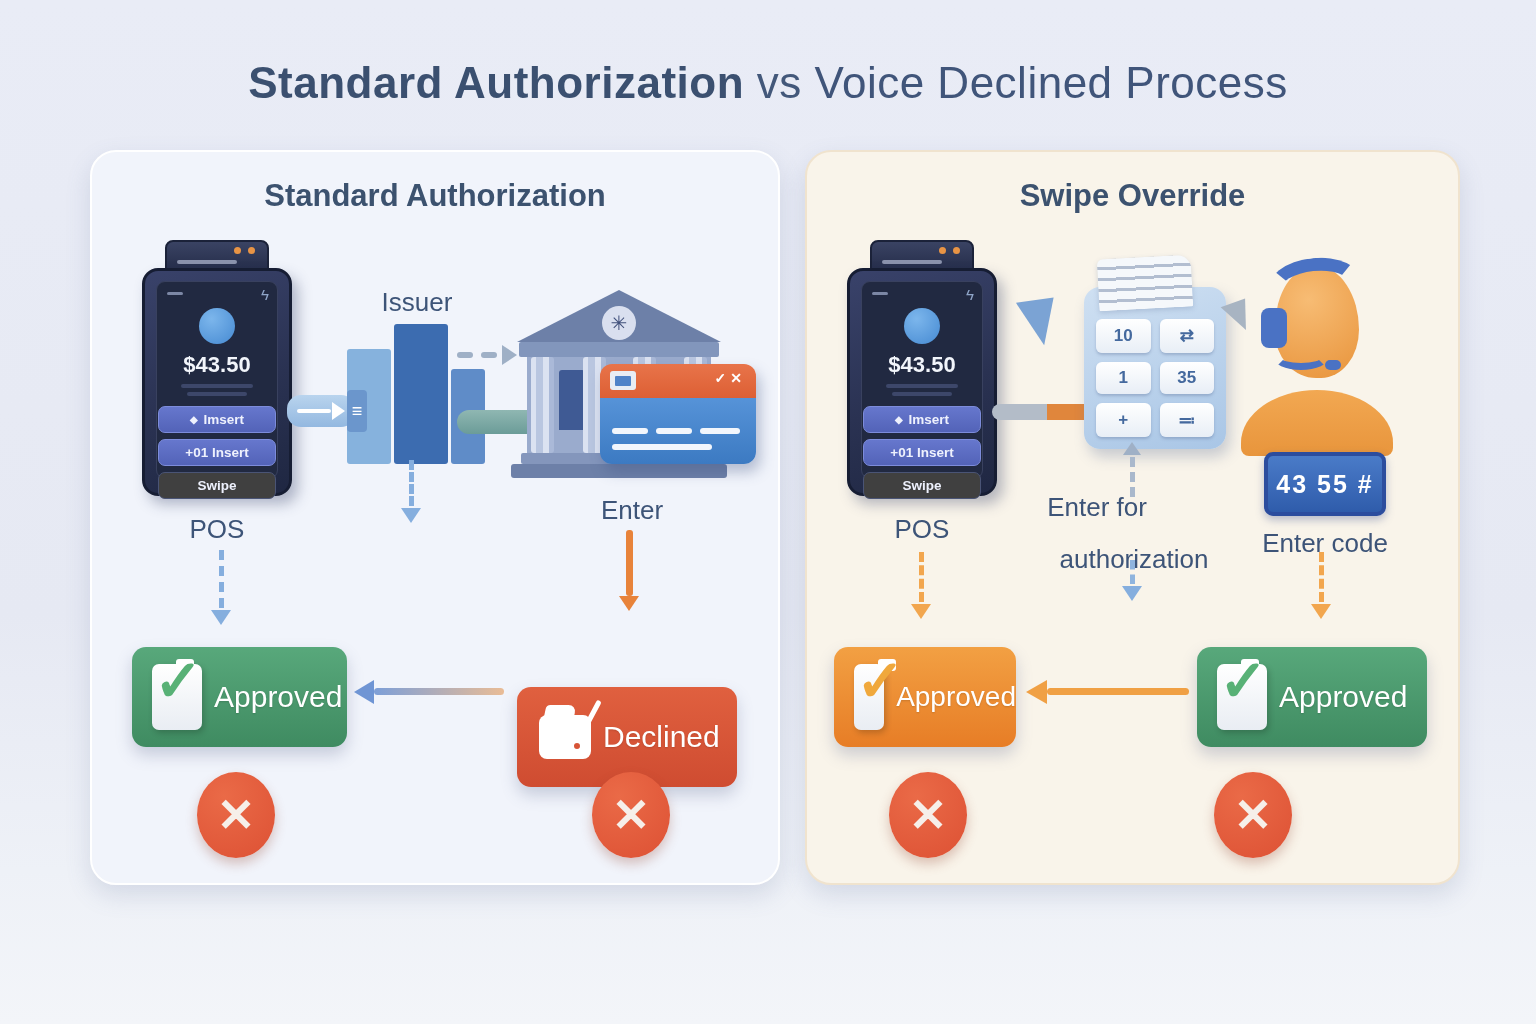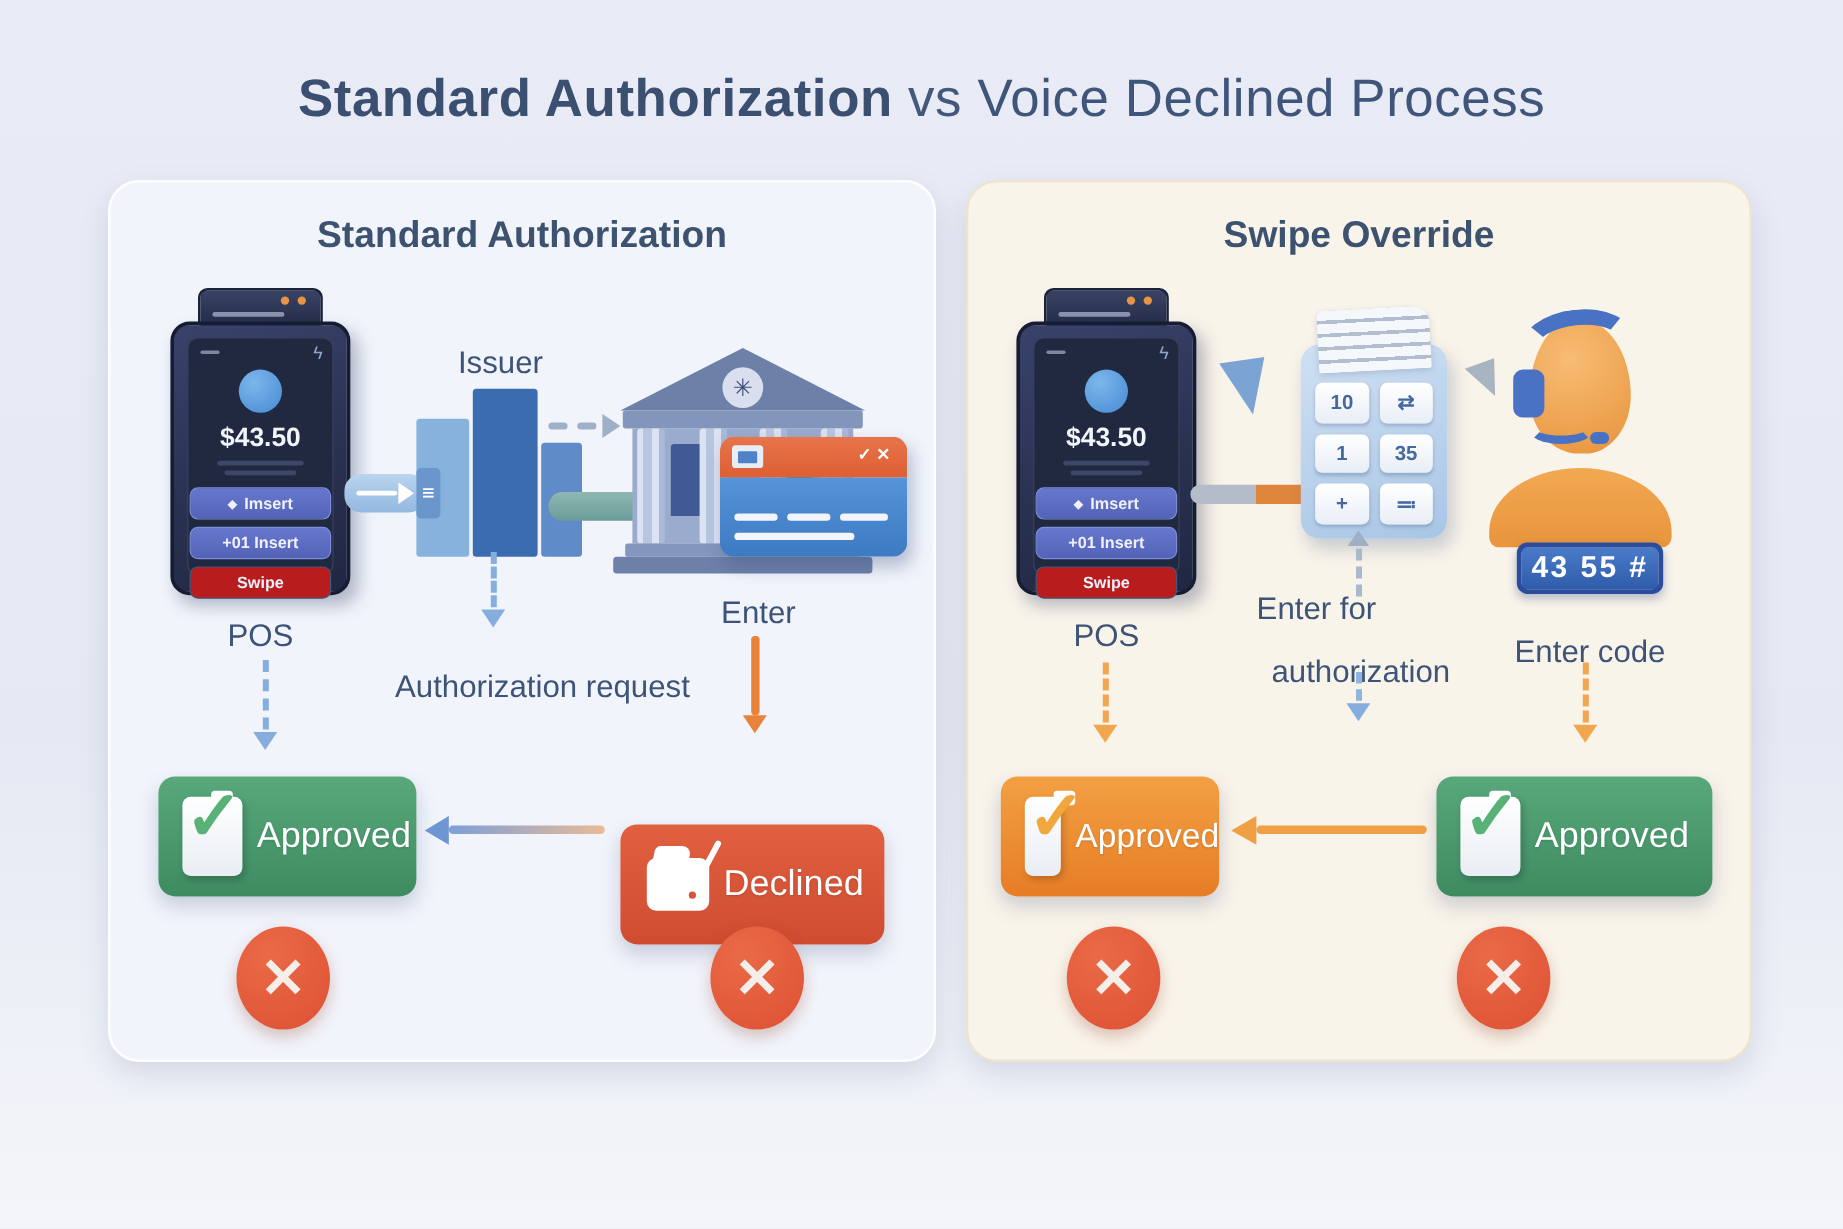--- a/index.html
+++ b/index.html
@@ -39,21 +39,21 @@
   .pos-circle { position:absolute; left:50%; top:26px; transform:translateX(-50%);
                 width:36px; height:36px; border-radius:50%;
                 background:radial-gradient(circle at 35% 30%,#7cb6ec,#468ad2); }
   .pos-amount { position:absolute; top:70px; width:100%; text-align:center;
                 font-size:22px; font-weight:700; color:#f2f5fb; }
   .pos-line { position:absolute; left:50%; transform:translateX(-50%); height:4px; border-radius:2px; background:#3d476a; }
   .pos-btn { position:absolute; left:50%; transform:translateX(-50%); width:118px; height:27px;
              border-radius:7px; display:flex; align-items:center; justify-content:center; gap:6px;
              font-size:13.5px; font-weight:700; color:#eef1fd; }
   .pos-btn.blue { background:linear-gradient(180deg,#6677cd,#5363b8); border:1px solid #7d8cdb; }
-  .pos-btn.dark { background:#b91c1c; border:1px solid #4a5475;justify-content:center; }
+  .pos-btn.dark { background:#404040; border:1px solid #4a5475;justify-content:center; }
   .pos-btn .diam { font-size:10px; }
   
   .tower { position:absolute; border-radius:3px; }
   .t-stripes { background-image:repeating-linear-gradient(180deg, rgba(255,255,255,.55) 0 6px, rgba(255,255,255,0) 6px 18px); }
   
   .vdash { position:absolute; width:0; border-left:5px dashed #85aede; }
   .vdash.orange { border-left-color:#f2a64e; }
   .head-down { position:absolute; width:0; height:0;
                border-left:10px solid transparent; border-right:10px solid transparent;
                border-top:15px solid #85aede; }
@@ -128,21 +128,21 @@
   .wallet .slash { position:absolute; right:-4px; top:-16px; width:5px; height:30px; background:#ffffff;
                    border-radius:3px; transform:rotate(28deg); }
   .wallet .hole { position:absolute; right:8px; bottom:7px; width:12px; height:12px; border-radius:50%;
                   background:#d75437; border:3px solid #ffffff; }
   
   .xbadge { position:absolute; width:78px; height:86px; border-radius:50%;
             background:radial-gradient(circle at 35% 28%,#ea6a47,#dd5134);
             display:flex; align-items:center; justify-content:center;
             color:#f6efe9; font-size:46px; font-weight:900; box-shadow:0 6px 12px rgba(150,70,50,.3); }
   
-  .calc { position:absolute; width:122px; height:162px; background:linear-gradient(160deg,#cfe0f2,#a9c6e6);
+  .calc { position:absolute; width:142px; height:162px; background:linear-gradient(160deg,#cfe0f2,#a9c6e6);
           border-radius:16px; box-shadow:4px 8px 14px rgba(90,110,150,.3); }
   .receipt { position:absolute; left:14px; top:-30px; width:94px; height:52px; background:#f5f8fb;
              border-radius:6px 14px 2px 2px; transform:rotate(-3deg);
              background-image:repeating-linear-gradient(180deg, rgba(150,165,190,.0) 0 8px, rgba(150,165,190,.7) 8px 11px);
              box-shadow:0 2px 5px rgba(90,110,150,.25); }
   .calc-keys { position:absolute; left:12px; top:32px; right:12px; bottom:12px;
                display:grid; grid-template-columns:1fr 1fr; gap:9px; }
   .calc-key { background:linear-gradient(180deg,#ffffff,#e8eef6); border-radius:6px;
               display:flex; align-items:center; justify-content:center;
               font-size:17px; font-weight:700; color:#44699e; box-shadow:0 2px 3px rgba(90,110,150,.35); }
@@ -158,21 +158,21 @@
                   background:linear-gradient(180deg,#f2a852,#e8953c); border-radius:50% 50% 8px 8px/80% 80% 8px 8px; }
   .person .head { position:absolute; left:38px; top:6px; width:84px; height:112px;
                   background:radial-gradient(circle at 40% 30%,#f7bc74,#e8933a); border-radius:48% 52% 46% 50%/56% 58% 44% 42%; }
   .person .band { position:absolute; left:30px; top:-2px; width:96px; height:58px;
                   border:13px solid transparent; border-top:13px solid #4a72c4; border-radius:50%; transform:rotate(-6deg); }
   .person .cup { position:absolute; left:24px; top:48px; width:26px; height:40px; background:#4a72c4; border-radius:8px; }
   .person .mic-arm { position:absolute; left:36px; top:84px; width:56px; height:26px;
                      border:7px solid transparent; border-bottom:7px solid #4a72c4; border-radius:50%; }
   .person .mic-tip { position:absolute; left:88px; top:100px; width:16px; height:10px; background:#4a72c4; border-radius:5px; }
   
-  .codebox { position:absolute; width:122px; height:43px; border-radius:9px;
+  .codebox { position:absolute; width:122px; height:64px; border-radius:9px;
              background:linear-gradient(180deg,#4a7bc8,#2f5cab); border:4px solid #2c4d9e;
              display:flex; align-items:center; justify-content:center;
              color:#fff; font-size:25px; font-weight:700; letter-spacing:2px;
              box-shadow:0 4px 8px rgba(60,80,140,.35); }
 </style>
 </head>
 <body>
 
 <div class="stage">
 
@@ -261,21 +261,20 @@
         <span class="card-l" style="left:12px; top:46px; width:100px;"></span>
       </div>
     </div>
     <div class="lbl" style="left:460px; top:343px; width:160px;">Enter</div>
 
     <div class="vdash" style="left:127px; top:398px; height:58px;"></div>
     <span class="head-down" style="left:119px; top:458px;"></span>
 
     <div class="vdash" style="left:317px; top:308px; height:46px;"></div>
     <span class="head-down" style="left:309px; top:356px;"></span>
-    <div class="lbl" style="left:180px; top:405px; width:360px;">Authorization request</div>
 
     <div class="vbar-orange" style="left:534px; top:378px; height:66px;"></div>
     <span class="head-down deep" style="left:527px; top:444px;"></span>
 
     <div class="status-box status-green" style="left:40px; top:495px; width:215px;">
       <div class="clipboard">
         <span class="chk green">✓</span>
       </div>
       <span class="status-text">Approved</span>
     </div>

